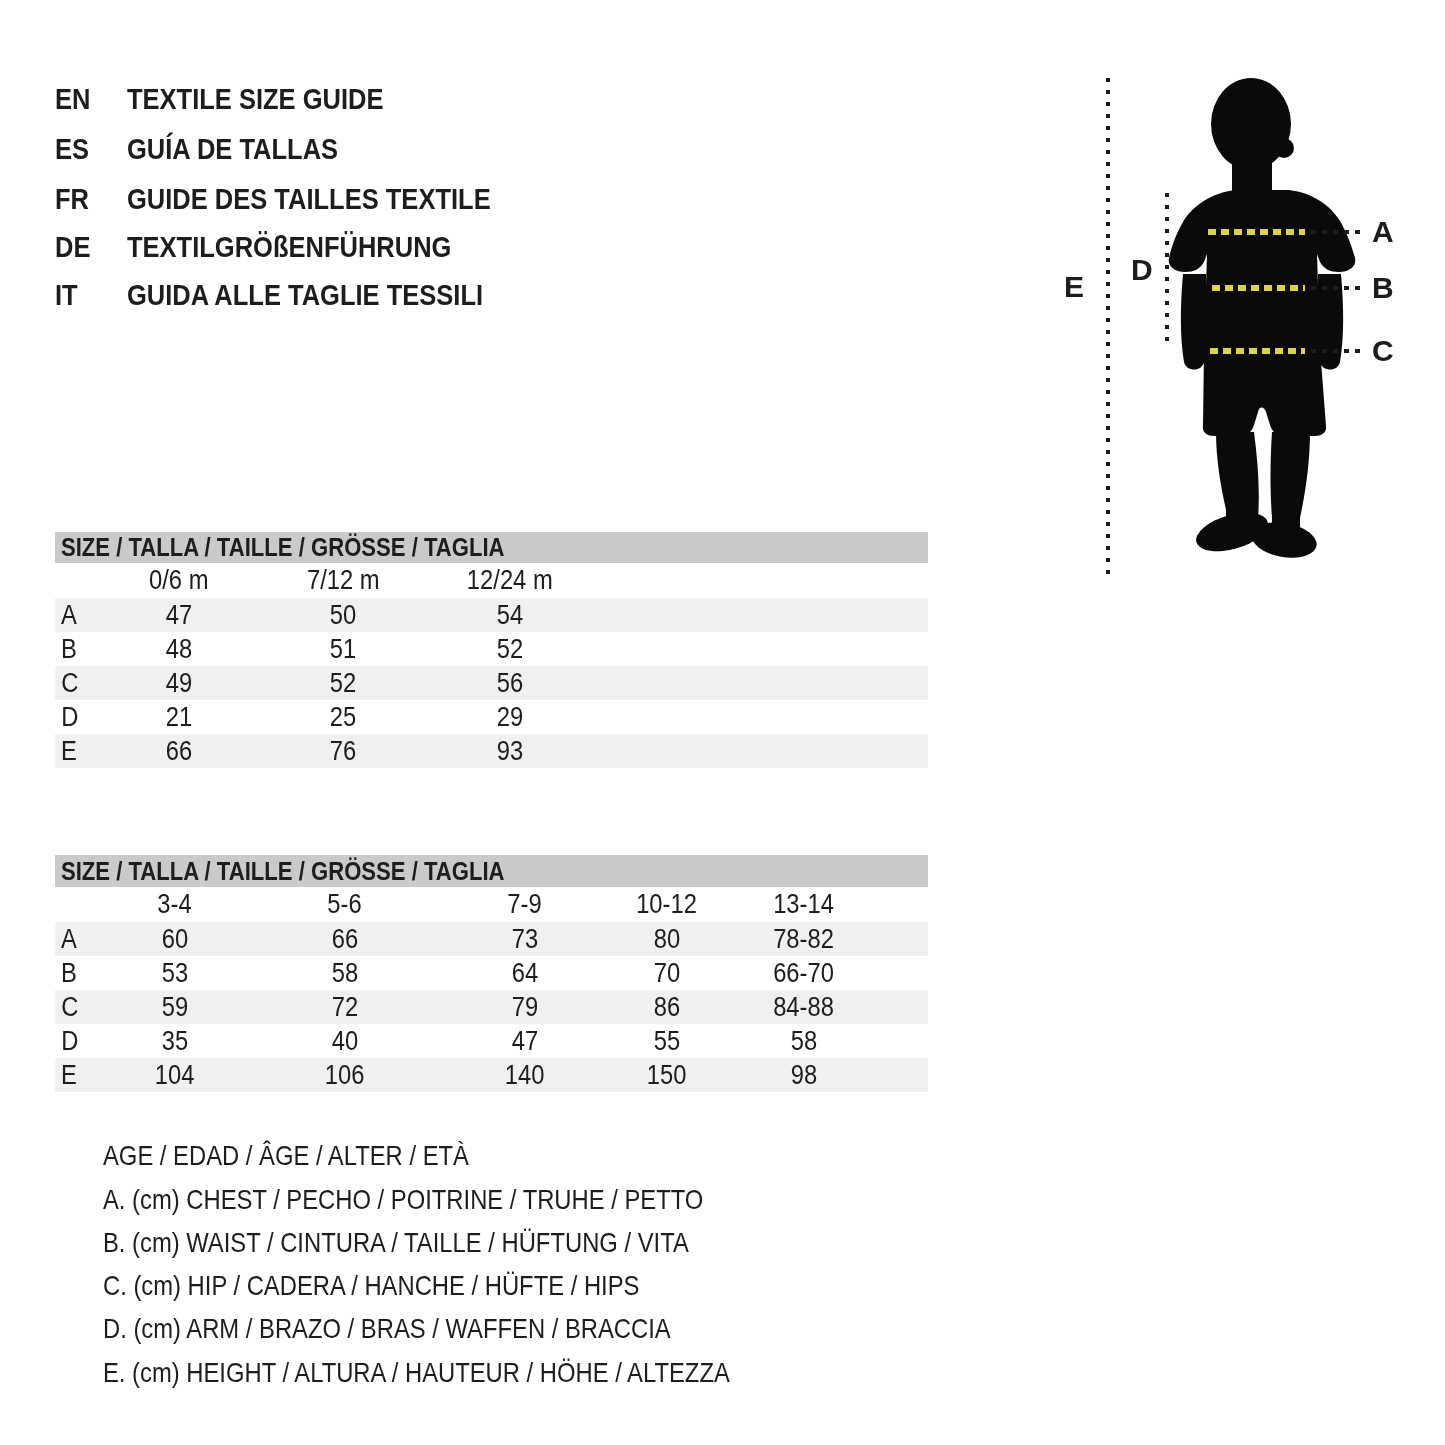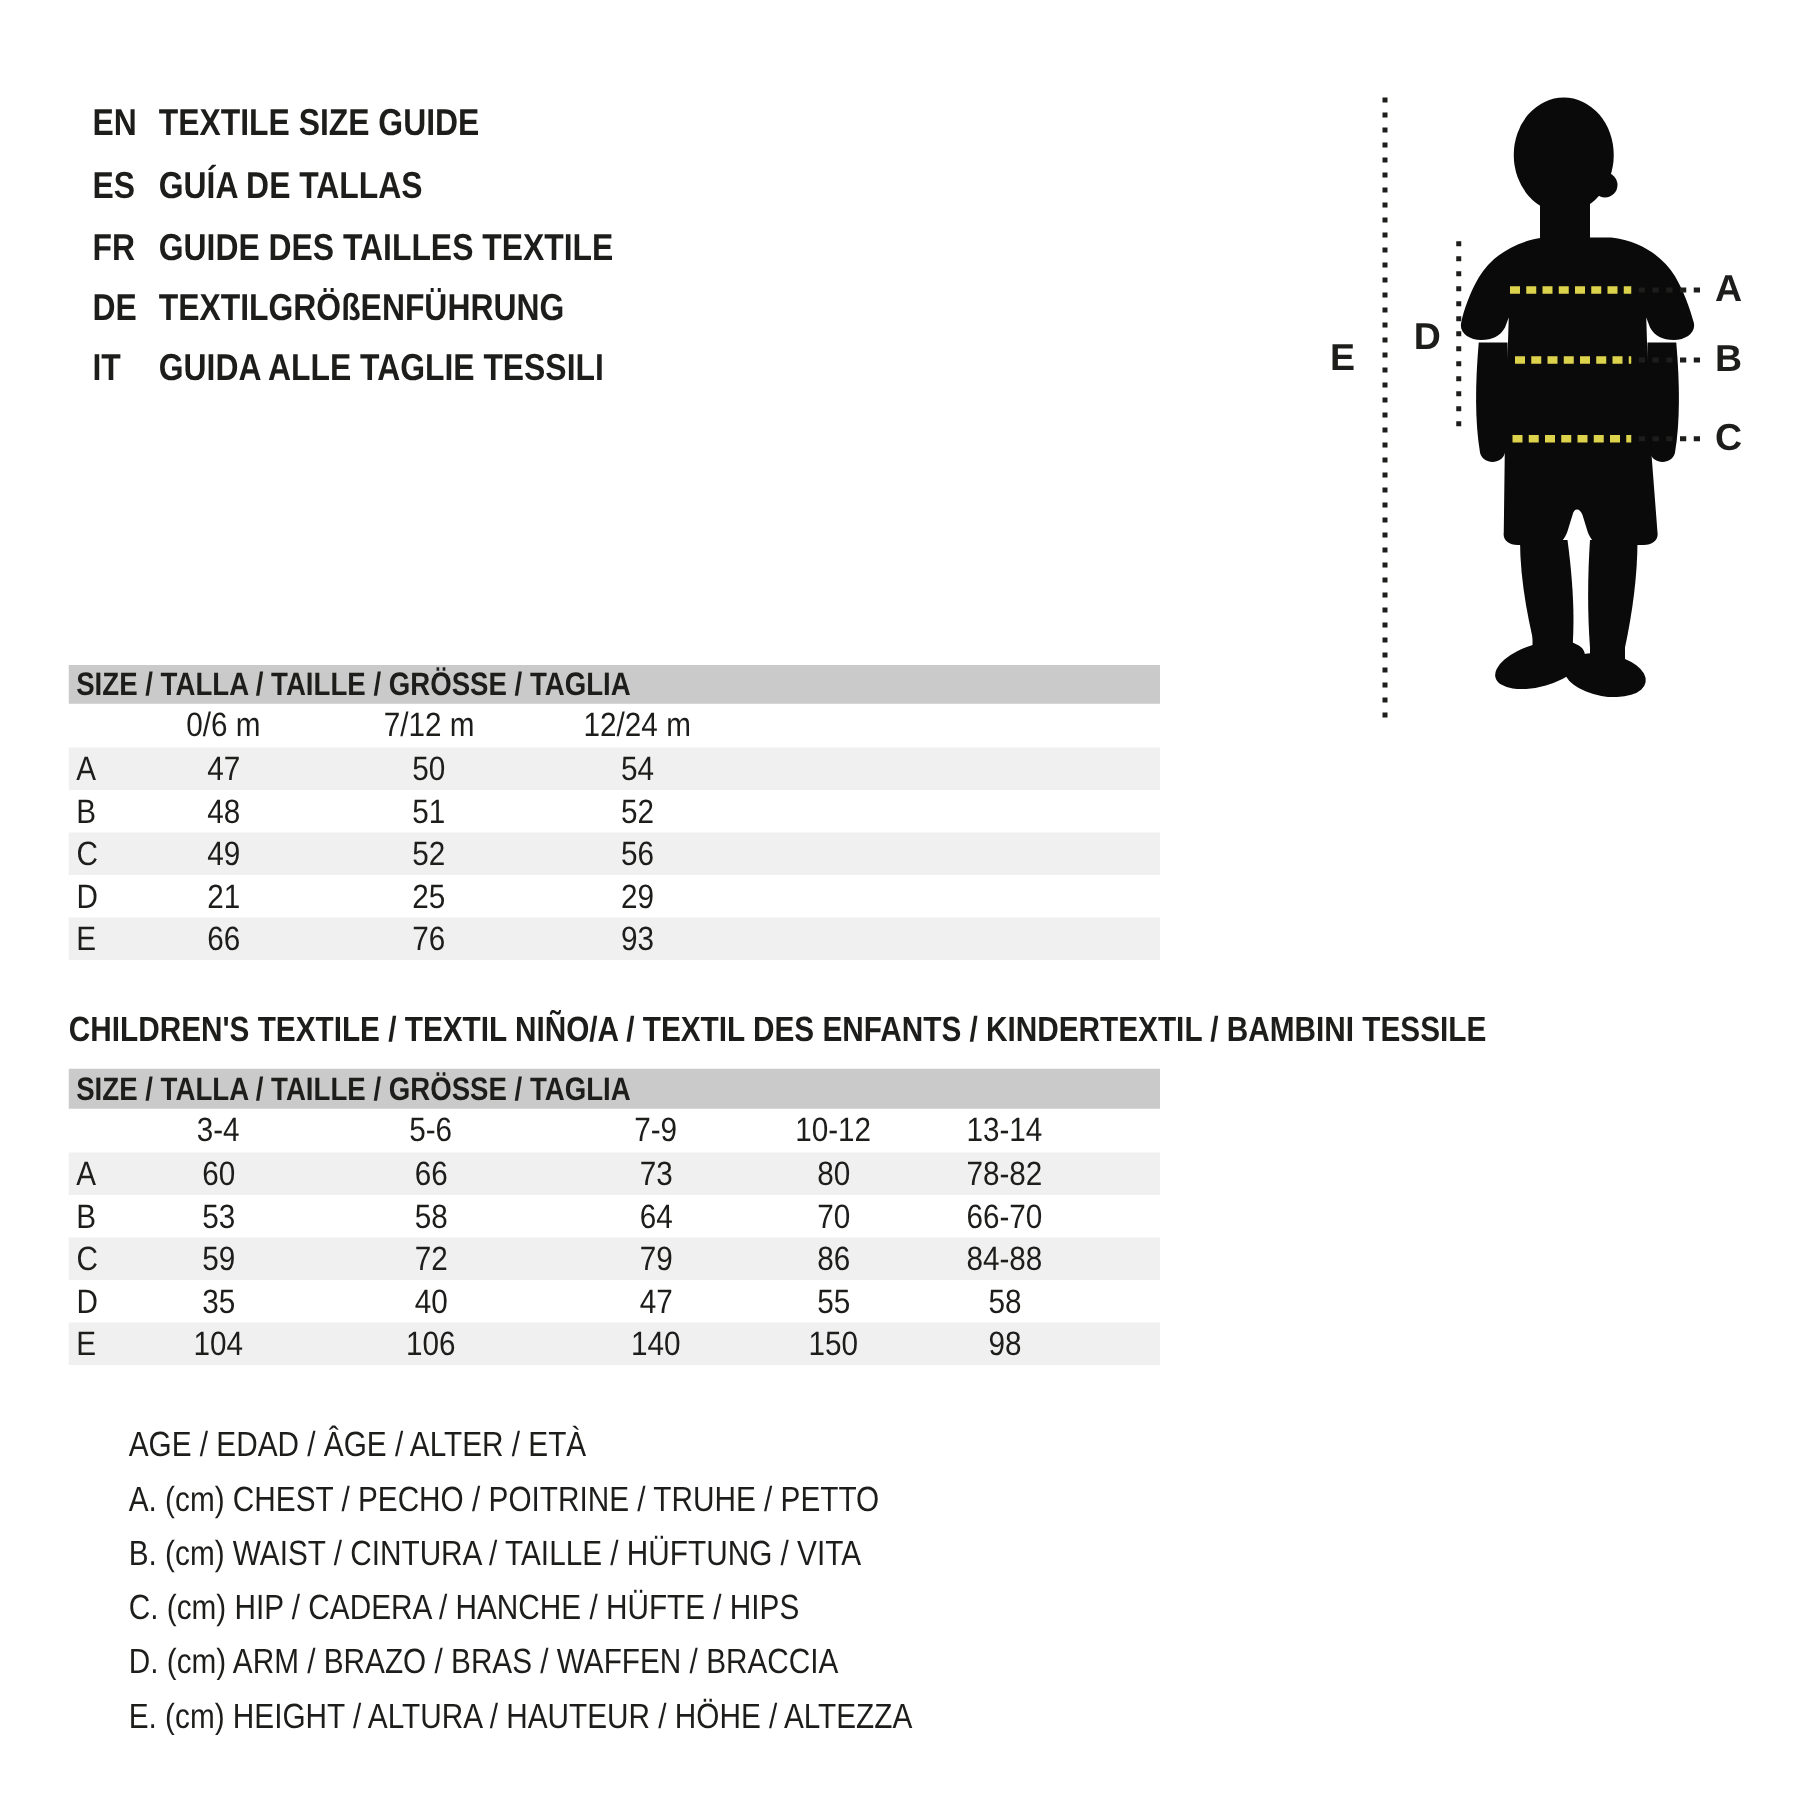--- a/index.html
+++ b/index.html
@@ -5,21 +5,21 @@
   html,body{margin:0;padding:0;background:#fff;}
   .page{
     position:relative;width:1445px;height:1445px;background:#ffffff;
     font-family:"Liberation Sans",sans-serif;color:#1d1d1b;overflow:hidden;
   }
   .cx{display:inline-block;transform:scaleX(0.85);transform-origin:0 50%;white-space:nowrap;}
   .cxc{display:inline-block;transform:scaleX(0.88);transform-origin:50% 50%;white-space:nowrap;}
 
   
   .lang-row{position:absolute;left:55px;height:32px;line-height:32px;font-size:30px;font-weight:700;}
-  .lang-code{position:absolute;left:0;top:0;margin-left:19px;}
+  .lang-code{position:absolute;left:0;top:0;}
   .lang-title{position:absolute;left:72px;top:0;}
 
   
   .section-title{position:absolute;left:55px;height:30px;line-height:30px;font-size:28px;font-weight:700;}
 
   
   .size-table{position:absolute;left:55px;width:873px;}
   .size-bar{position:absolute;left:0;top:0;width:873px;background:#cacaca;font-size:26px;font-weight:700;}
   .size-bar .cx{padding-left:7px;}
   .thead,.trow{position:absolute;left:0;width:873px;font-size:27px;}
@@ -139,23 +139,20 @@
       <span class="cell b2"><span class="cxc">29</span></span>
     </div>
     <div class="trow alt" style="top:202px;height:34px;line-height:34px;">
       <span class="row-label"><span class="cxc">E</span></span>
       <span class="cell b0"><span class="cxc">66</span></span>
       <span class="cell b1"><span class="cxc">76</span></span>
       <span class="cell b2"><span class="cxc">93</span></span>
     </div>
   </div>
 
-  <div class="section-title" style="top:809px;">
-    <span class="cx">CHILDREN'S TEXTILE / TEXTIL NIÑO/A / TEXTIL DES ENFANTS / KINDERTEXTIL / BAMBINI TESSILE</span>
-  </div>
 
   <div class="size-table" style="top:855px;height:237px;">
     <div class="size-bar" style="height:32px;line-height:32px;">
       <span class="cx">SIZE / TALLA / TAILLE / GRÖSSE / TAGLIA</span>
     </div>
     <div class="thead" style="top:32px;height:52px;line-height:35px;">
       <span class="cell k0"><span class="cxc">3-4</span></span>
       <span class="cell k1"><span class="cxc">5-6</span></span>
       <span class="cell k2"><span class="cxc">7-9</span></span>
       <span class="cell k3"><span class="cxc">10-12</span></span>

